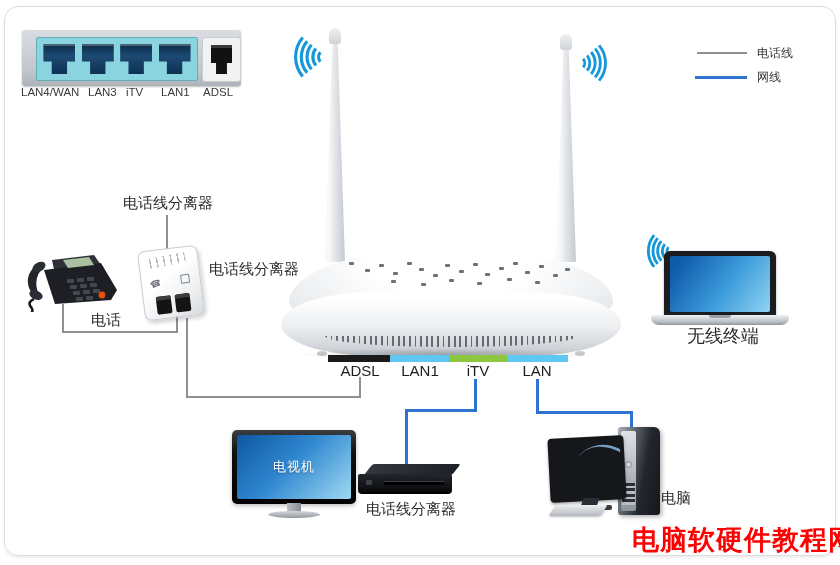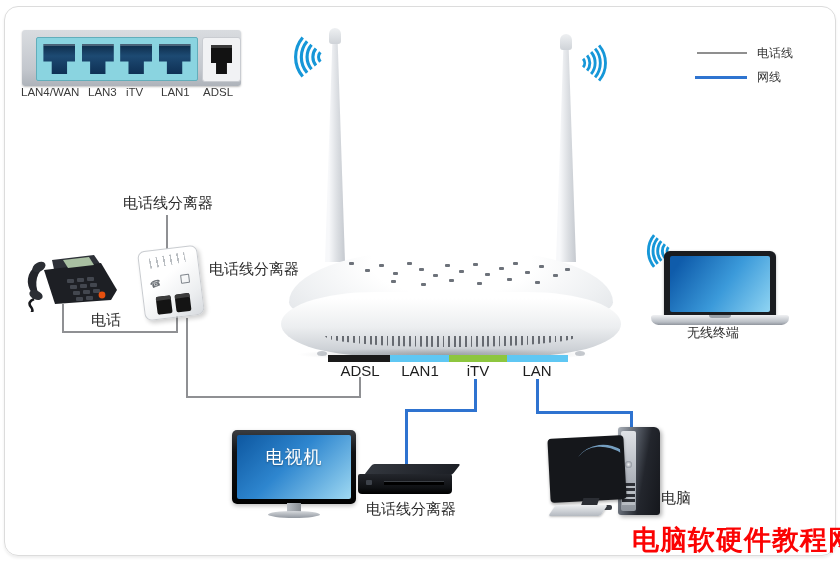--- a/index.html
+++ b/index.html
@@ -78,21 +78,21 @@
   .sp-sq{position:absolute;right:10px;top:27px;width:7px;height:7px;border:1.4px solid #7e848b;border-radius:1px;}
   .sp-ports{position:absolute;left:9px;bottom:4px;width:40px;height:18px;display:flex;gap:4px;justify-content:center;}
   .sp-port{width:15px;height:18px;background:#141414;border-radius:2px;box-shadow:inset 0 4px 0 #3c3c3c;}
 
   
   .tv{left:232px;top:430px;width:124px;height:74px;background:linear-gradient(#3a3d42,#101114 30%,#000);
       border-radius:5px;padding:5px;box-sizing:border-box;box-shadow:0 2px 4px rgba(0,0,0,.25);}
   .tv-screen{width:100%;height:100%;border-radius:2px;
              background:linear-gradient(135deg,#0d57a0 0%,#2e86cf 45%,#9fd9f2 100%);
              display:flex;justify-content:center;}
-  .tv-screen span{margin-top:10px;color:#fff;font-size:18px;letter-spacing:1px;text-shadow:0 1px 2px rgba(0,0,0,.35);}
+  .tv-screen span{margin-top:23px;color:#fff;font-size:13px;letter-spacing:1px;text-shadow:0 1px 2px rgba(0,0,0,.35);}
   .tv-neck{left:287px;top:503px;width:14px;height:9px;background:linear-gradient(90deg,#b9bec4,#888d93);}
   .tv-base{left:268px;top:511px;width:52px;height:7px;border-radius:50%;
            background:linear-gradient(#d6d9dd,#9298a0);}
 
   
   .stb{left:358px;top:464px;width:94px;height:33px;}
   .stb-top{position:absolute;left:6px;top:0;width:88px;height:11px;transform:skewX(-38deg);transform-origin:bottom left;
            background:linear-gradient(90deg,#32363d,#1d2026);border-radius:2px;}
   .stb-front{position:absolute;left:0;top:10px;width:94px;height:20px;border-radius:2px 2px 4px 4px;
              background:linear-gradient(#23262c,#0e1013 70%,#000);}
@@ -297,17 +297,17 @@
 
   <div class="abs lap-screen">
     <div class="lap-glass"></div>
   </div>
   <div class="abs lap-base"></div>
   <div class="abs lap-notch"></div>
 
   <span class="lbl" style="left:123px;top:194px;font-size:15px">电话线分离器</span>
   <span class="lbl" style="left:209px;top:260px">电话线分离器</span>
   <span class="lbl" style="left:91px;top:311px">电话</span>
-  <span class="lbl" style="left:687px;top:324px;font-size:13px">无线终端</span>
+  <span class="lbl" style="left:687px;top:324px;font-size:18px">无线终端</span>
   <span class="lbl" style="left:366px;top:500px">电话线分离器</span>
   <span class="lbl" style="left:661px;top:489px">电脑</span>
   <span class="lbl watermark" style="left: 632px; top: 522px; color: rgb(251, 3, 3);">电脑软硬件教程网</span>
 </div>
 
 </body></html>

